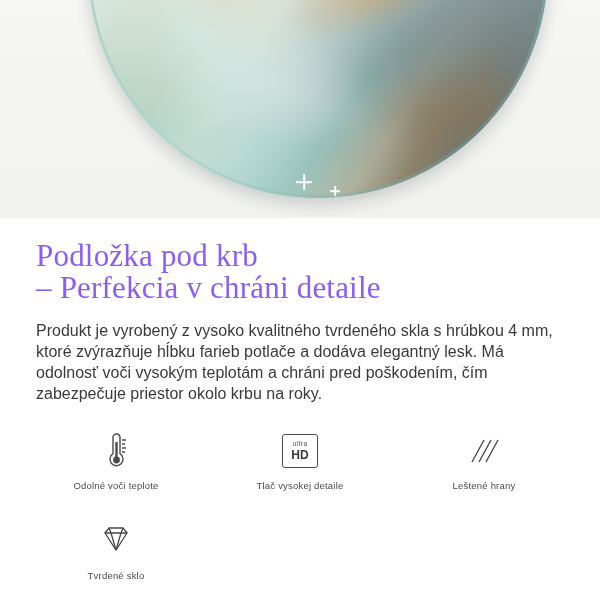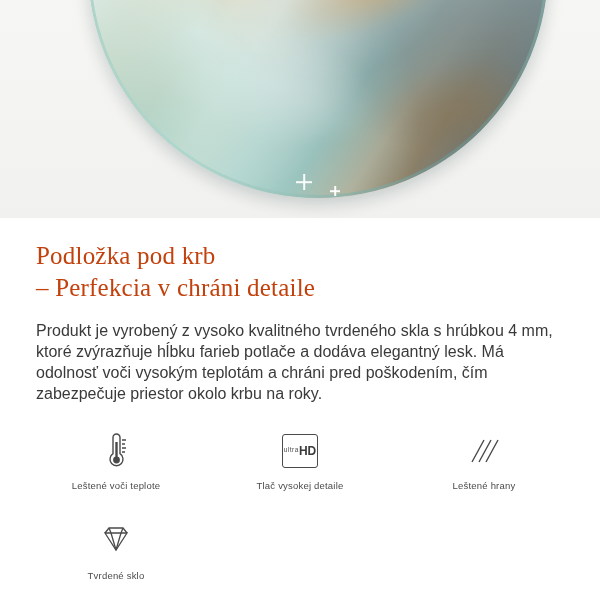--- a/index.html
+++ b/index.html
@@ -135,23 +135,23 @@
   .sparkle.s2 { left: 330px; top: 186px; width: 10px; height: 10px; }
   .sparkle.s2::before { width: 10px; }
   .sparkle.s2::after { height: 10px; }
 
   
   .content {
     padding: 22px 36px 0 36px;
   }
   .headline {
     font-family: "Liberation Serif", serif;
-    font-size: 25px;
+    font-size: 31px;
     line-height: 32px;
-    color: #c2410c;
+    color: #8b5cf6;
     font-weight: 400;
     margin: 0 0 16px 0;
     letter-spacing: 0.2px;
   }
   .headline .line2 {
     display: block;
   }
   .paragraph {
     font-family: "Liberation Sans", sans-serif;
     font-size: 16px;
@@ -188,21 +188,21 @@
     color: #4a4a4a;
     text-align: center;
     letter-spacing: 0.2px;
   }
   .hd-badge {
     width: 34px;
     height: 32px;
     border: 1.6px solid #4a4a4a;
     border-radius: 3px;
     display: flex;
-    flex-direction: row;
+    flex-direction: column;
     align-items: center;
     justify-content: center;
     line-height: 1;
   }
   .hd-badge .u {
     font-size: 6.5px;
     letter-spacing: 0.5px;
     color: #4a4a4a;
     margin-bottom: 1px;
   }
@@ -241,21 +241,21 @@
 
     <div class="feature">
       <div class="feature-icon">
         <svg width="36" height="40" viewBox="0 0 36 40" fill="none" stroke="#4a4a4a" stroke-width="1.4">
           <path d="M15 6.5a3.5 3.5 0 0 1 7 0v16.2a6.5 6.5 0 1 1-7 0V6.5z"></path>
           <circle cx="18.5" cy="29" r="3.4" fill="#4a4a4a" stroke="none"></circle>
           <rect x="17.3" y="11" width="2.4" height="15" fill="#4a4a4a" stroke="none"></rect>
           <path d="M24 9h4M24 13h3M24 17h4M24 21h3"></path>
         </svg>
       </div>
-      <div class="feature-label">Leštené voči teplote</div>
+      <div class="feature-label">Odolné voči teplote</div>
     </div>
 
     <div class="feature">
       <div class="feature-icon">
         <div class="hd-badge">
           <span class="u">ultra</span>
           <span class="hd">HD</span>
         </div>
       </div>
       <div class="feature-label">Tlač vysokej detaile</div>

